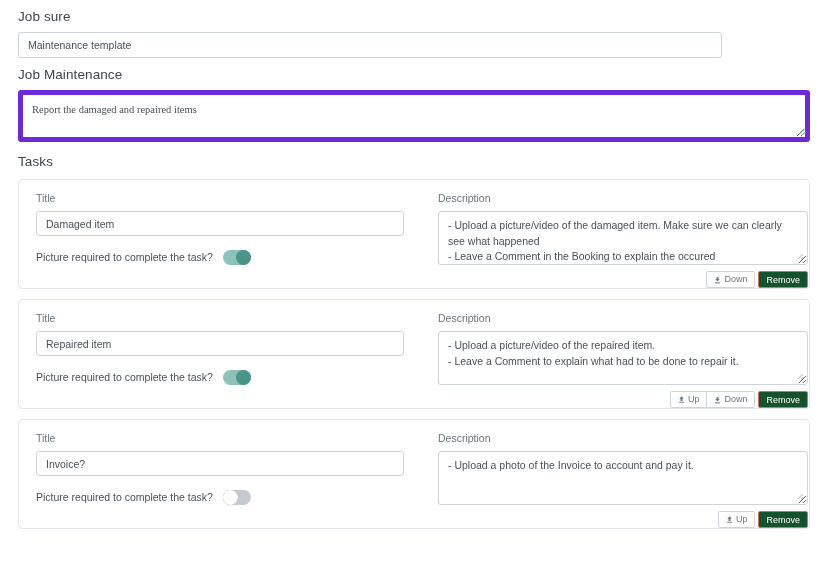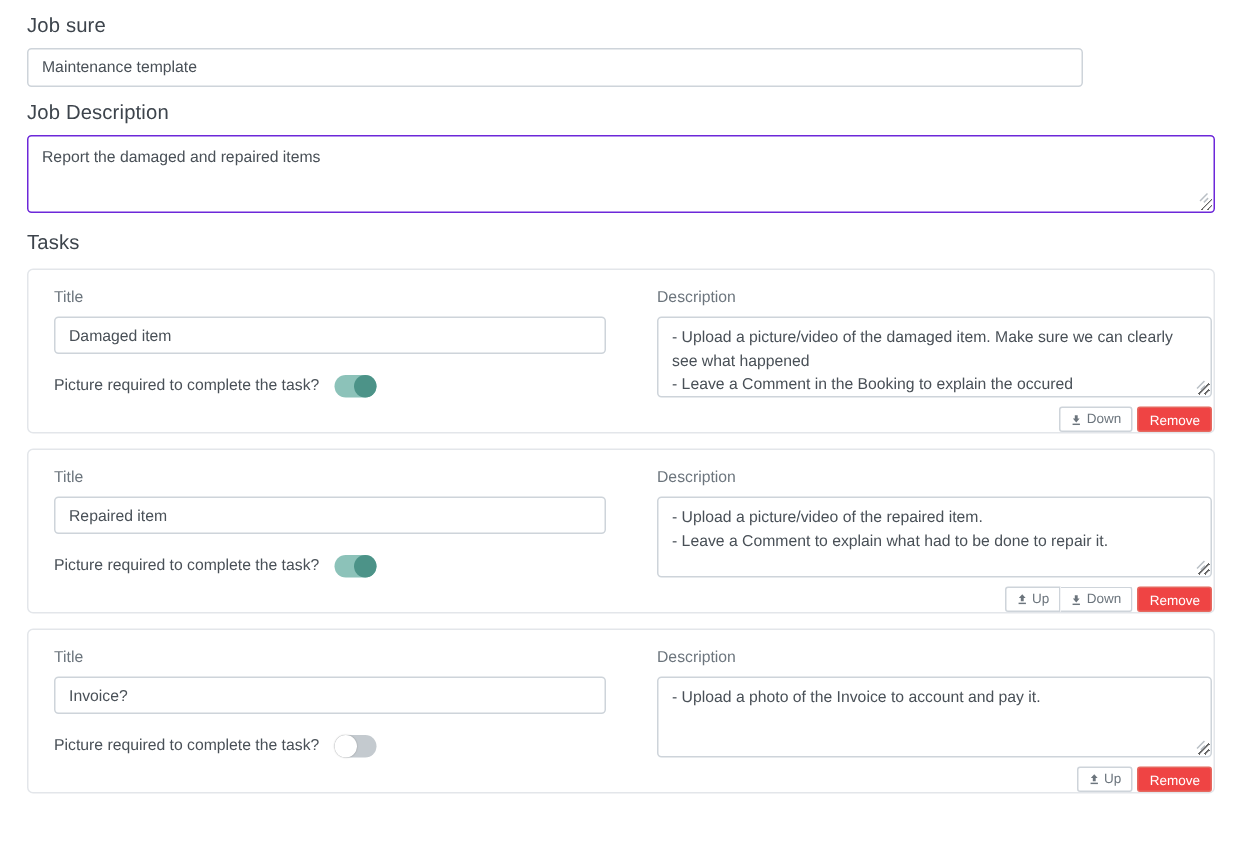--- a/index.html
+++ b/index.html
@@ -41,25 +41,25 @@
     color: #495057;
     font-family: "Liberation Sans", sans-serif;
     font-size: 10.5px;
     line-height: 24px;
     padding: 0 9px;
     outline: none;
   }
   .field-textarea {
     display: block;
     width: 792px;
-    border: 1px solid #6d28d9;
+    border: 5px solid #6d28d9;
     border-radius: 3px;
     background: #fff;
     color: #495057;
-    font-family: Liberation Sans, sans-serif;
+    font-family: Liberation Serif, serif;
     font-size: 10.5px;
     line-height: 15px;
     padding: 7px 9px;
     outline: none;
     resize: vertical;
     overflow: hidden;
     white-space: pre-line;
     height: 52px;
   }
 
@@ -179,21 +179,21 @@
     text-align: right;
   }
   .btn-group .btn + .btn {
     border-left: none;
     border-radius: 0;
   }
   .btn-group .btn:first-child { border-radius: 2px 0 0 2px; }
   .btn-group .btn:last-child { border-radius: 0 2px 2px 0; }
   .btn-group .btn:only-child { border-radius: 2px; }
   .btn-remove {
-    background: #ef4444;
+    background: #14532d;
     border: 1px solid #e5685f;
     color: #ffffff;
     font-size: 9px;
     height: 17px;
     padding: 0 7px;
     margin-left: 3px;
     border-radius: 2px;
     display: inline-flex;
     align-items: center;
     cursor: pointer;
@@ -217,21 +217,21 @@
   .rz:after  { width: 4px; height: 1px; transform: rotate(-45deg); top: 6px; left: 3px; }
 </style>
 </head>
 <body>
 
 <div class="page">
 
   <div class="section-label">Job sure</div>
   <input class="field-input" type="text" value="Maintenance template" style="">
 
-  <div class="section-label">Job Description</div>
+  <div class="section-label">Job Maintenance</div>
   <div style="position:relative;">
     <textarea class="field-textarea" style="">Report the damaged and repaired items</textarea>
     <span class="rz" style="right:3px; bottom:7px;"></span>
   </div>
 
   <div class="section-label tasks">Tasks</div>
 
   <div id="task-list">
   <div class="task-card">
     <div class="task-left">

